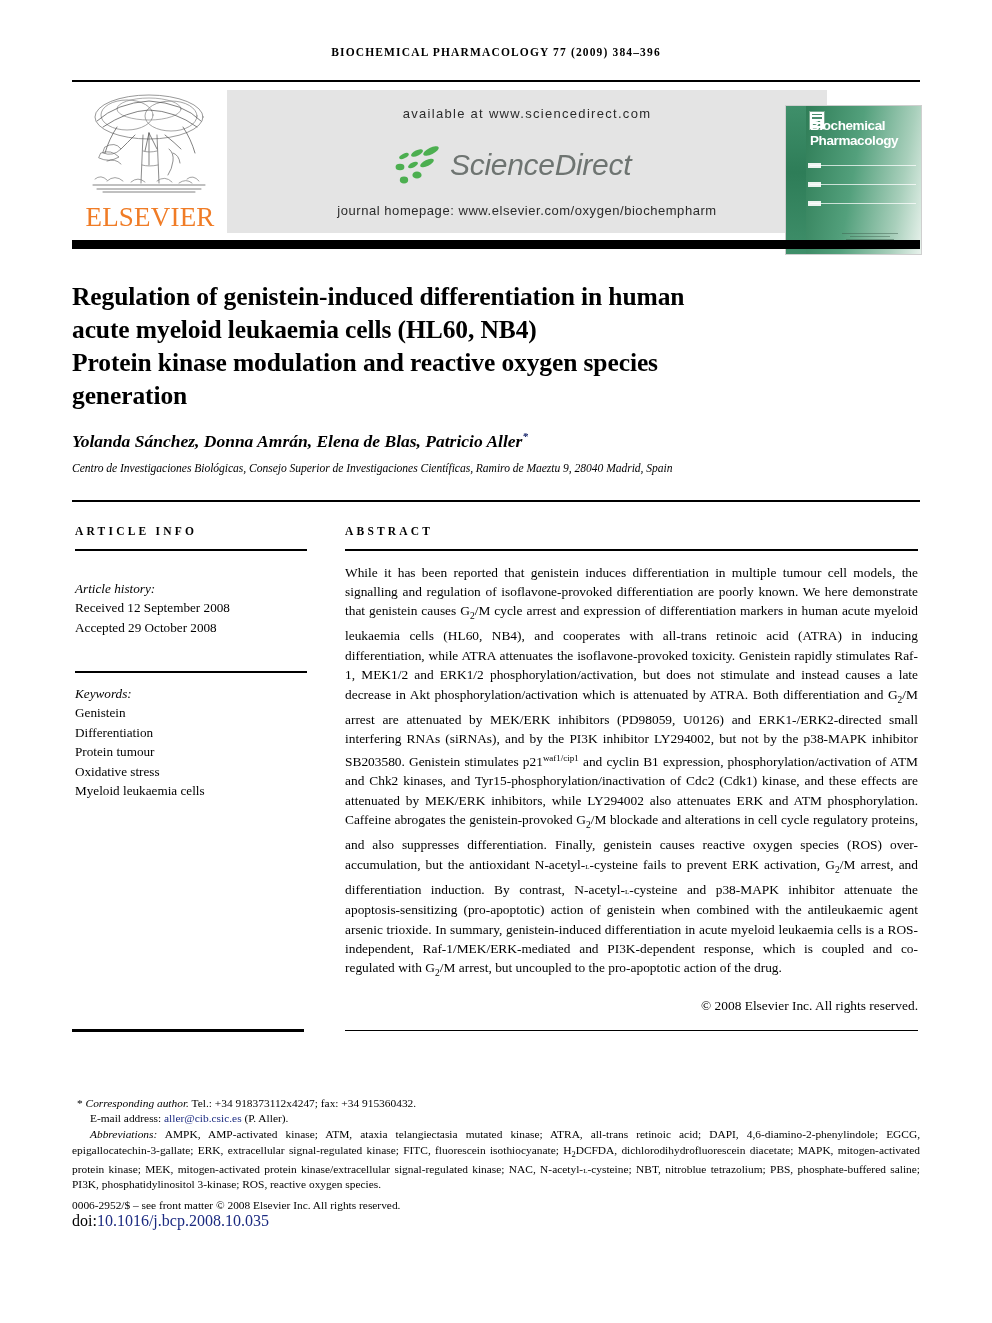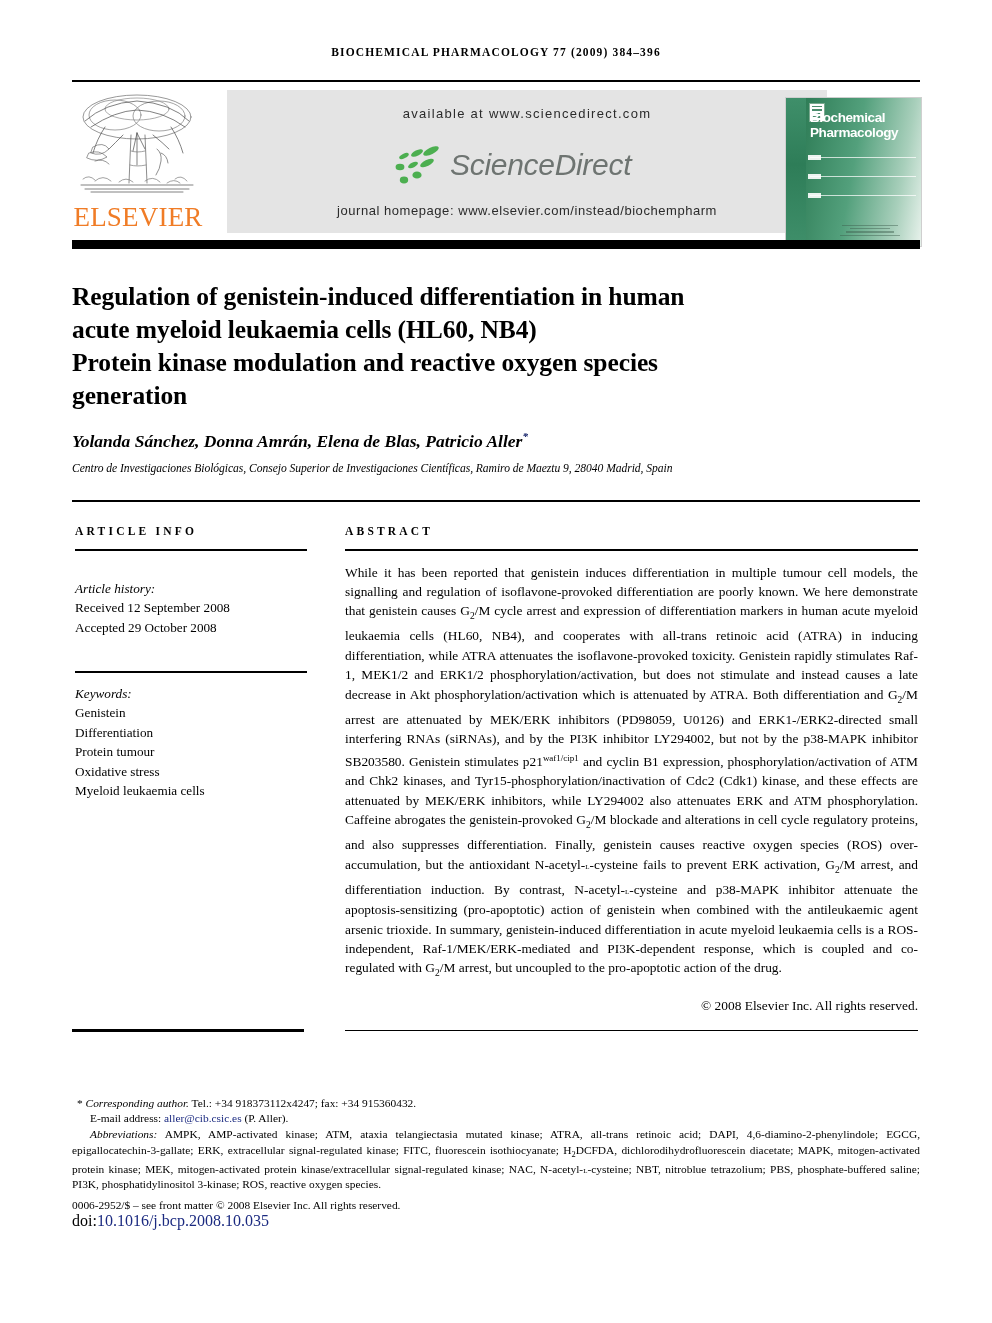--- a/index.html
+++ b/index.html
@@ -47,21 +47,21 @@
     background: #000;
   }
   .masthead {
     position: absolute;
     left: 72px; top: 89px;
     width: 848px;
     height: 148px;
   }
   .elsevier-block {
     position: absolute;
-    left: 0; top: 0;
+    left: 12px; top: 0;
     width: 132px;
     height: 148px;
   }
   .tree-art {
     position: absolute;
     left: 3px; top: 2px;
     width: 124px;
     height: 108px;
     overflow: hidden;
   }
@@ -116,21 +116,21 @@
     width: 600px;
     text-align: center;
     font-family: "Liberation Sans", "DejaVu Sans", sans-serif;
     font-size: 13px;
     color: #2b2b2b;
     letter-spacing: 0.55px;
   }
 
   .cover-thumb {
     position: absolute;
-    left: 713px; top: 8px;
+    left: 713px; top: 16px;
     width: 135px;
     height: 148px;
     background: #86efac;
     border: 1px solid #cfcfcf;
     overflow: hidden;
   }
   .cover-left-strip {
     position: absolute;
     left: 0; top: 0;
     width: 20px; height: 100%;
@@ -412,21 +412,21 @@
             <ellipse cx="40" cy="19" rx="7.5" ry="3.0" transform="rotate(-26 40 19)"></ellipse>
             <ellipse cx="26" cy="21" rx="5.4" ry="2.4" transform="rotate(-26 26 21)"></ellipse>
             <ellipse cx="13" cy="23" rx="4.4" ry="3.3"></ellipse>
             <ellipse cx="30" cy="31" rx="4.6" ry="3.6"></ellipse>
             <ellipse cx="17" cy="36" rx="4.2" ry="3.4"></ellipse>
           </g>
         </svg>
         <div class="sd-word">ScienceDirect</div>
       </div>
 
-      <div class="sd-homepage">journal homepage: www.elsevier.com/instead/biochempharm</div>
+      <div class="sd-homepage">journal homepage: www.elsevier.com/oxygen/biochempharm</div>
     </div>
 
     <div class="cover-thumb">
       <div class="cover-left-strip"></div>
       <div class="cover-body">
         <div class="cover-elsevier-mark">
             <i></i>
             <i></i>
             <i></i>
             <i></i>

